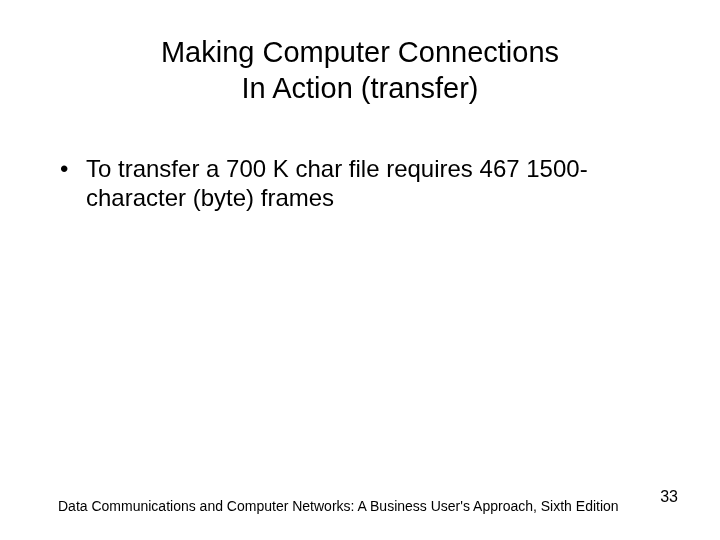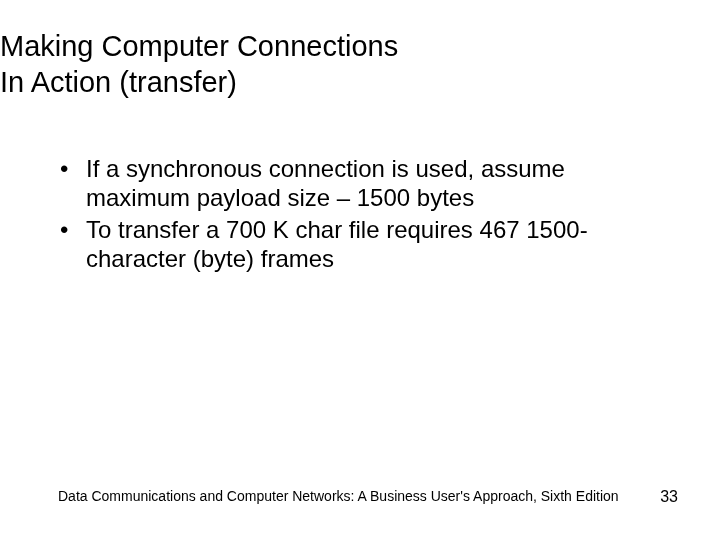--- a/index.html
+++ b/index.html
@@ -1,34 +1,33 @@
 <!DOCTYPE html>
 <html><head>
 <meta charset="utf-8">
 <style>
   * { margin: 0; padding: 0; box-sizing: border-box; }
   html, body { width: 720px; height: 540px; background: #fff; font-family: Arial, Helvetica, sans-serif; color: #000; }
   .slide { position: relative; width: 720px; height: 540px; }
-  .title { position: absolute; top: 28px; left: 0; width: 720px; font-size: 29px; line-height: 1.25; font-weight: 400; }
+  .title { position: absolute; top: 34px; left: 0; width: 720px; text-align: center; font-size: 29px; line-height: 1.25; font-weight: 400; }
   .body { position: absolute; top: 154px; left: 58px; width: 610px; font-size: 24px; line-height: 1.22; }
   .body ul { list-style: none; }
   .body li { position: relative; padding-left: 28px; margin-bottom: 2px; }
   .body li::before { content: "•"; position: absolute; left: 2px; top: 0; font-size: 24px; }
-  .footer-left { position: absolute; left: 58px; bottom: 36px; font-size: 14px; }
+  .footer-left { position: absolute; left: 58px; bottom: 26px; font-size: 14px; }
   .footer-right { position: absolute; right: 42px; bottom: 34px; font-size: 16px; }
 </style>
 </head>
 <body>
 
 <div class="slide">
   <div class="title">
     <span>Making Computer Connections</span><br>
     <span>In Action (transfer)</span>
   </div>
   <div class="body">
     <ul>
-      <li><span>If a synchronous connection is used, assume maximum payload size – 1500 bytes</span></li>
       <li><span>To transfer a 700 K char file requires 467 1500-character (byte) frames</span></li>
     </ul>
   </div>
   <div class="footer-left">Data Communications and Computer Networks: A Business User's Approach, Sixth Edition</div>
   <div class="footer-right">33</div>
 </div>
 
 </body></html>

